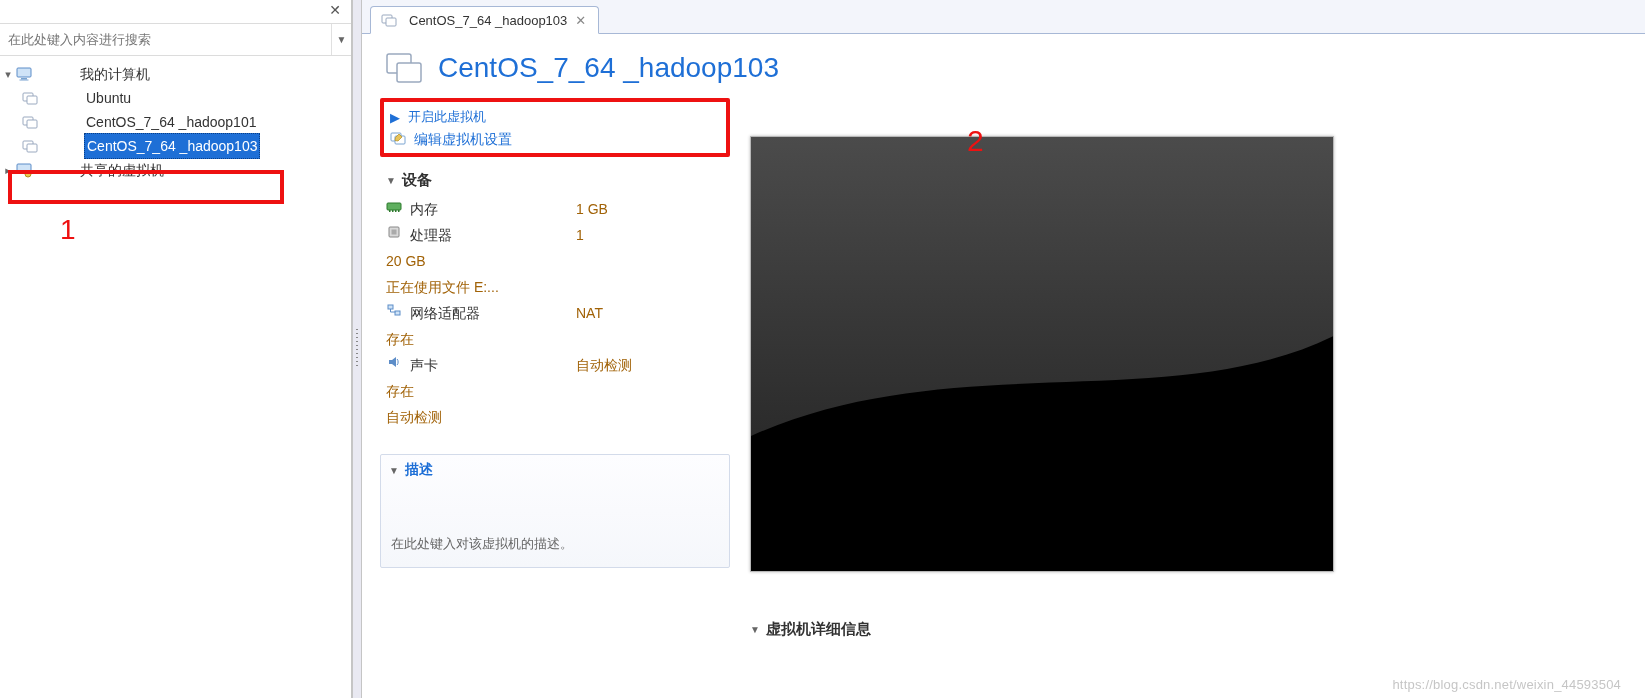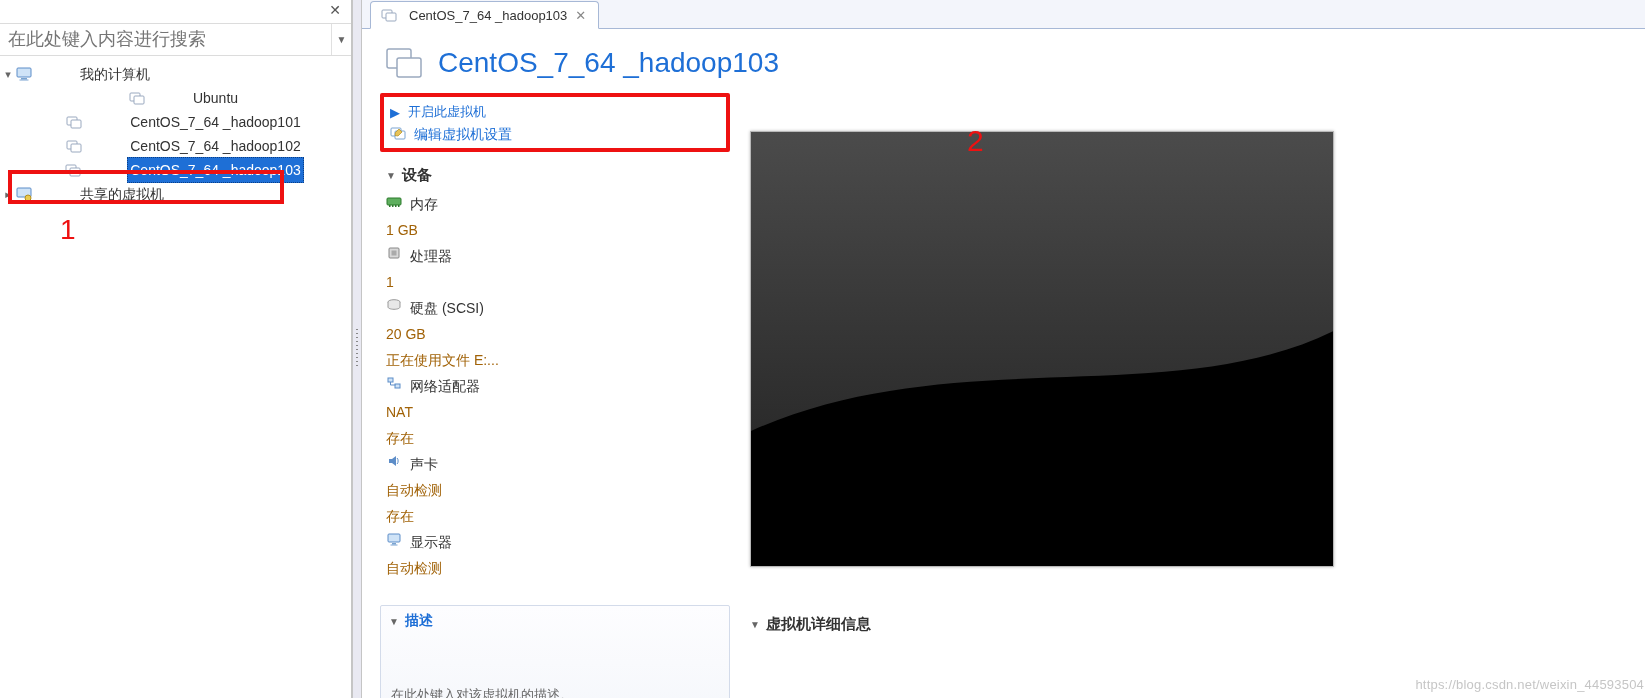--- a/index.html
+++ b/index.html
@@ -44,21 +44,21 @@
     display: flex;
     align-items: center;
     height: 32px;
     border-bottom: 1px solid #dcdcdc;
   }
   .search-input {
     flex: 1;
     border: none;
     outline: none;
     padding: 0 8px;
-    font-size: 18px;
+    font-size: 13px;
     color: #c2410c;
     font-family: inherit;
     background: transparent;
   }
   .search-dd {
     width: 20px;
     text-align: center;
     color: #666;
     border-left: 1px solid #e0e0e0;
     height: 100%;
@@ -75,21 +75,21 @@
   }
   .tree-row {
     display: flex;
     align-items: center;
     padding: 0 4px;
     height: 24px;
     white-space: nowrap;
     position: relative;
   }
   .tree-row.level1 { padding-left: 2px; }
-  .tree-row.level2 { padding-left: 22px; justify-content: center; }
+  .tree-row.level2 { padding-left: 22px; }
   .tree-icon {
     width: 16px; height: 16px;
     margin-right: 6px;
     display: inline-flex;
     align-items: center; justify-content: center;
     flex-shrink: 0;
   }
   .tree-row.selected .label-span {
     background: #1e6fd6;
     color: #fff;
@@ -215,21 +215,20 @@
     color: #333;
     cursor: pointer;
   }
   .device-table {
     font-size: 14px;
     line-height: 26px;
   }
   .device-row {
     display: flex;
     padding: 0 6px;
-    flex-direction: column;
   }
   .device-name {
     display: flex;
     align-items: center;
     gap: 8px;
     width: 190px;
   }
   .device-val {
     flex: 1;
     color: #a16207;
@@ -279,21 +278,21 @@
     align-items: center;
     gap: 6px;
     font-size: 15px;
     font-weight: 700;
     color: #333;
     cursor: pointer;
   }
   
   .watermark {
     position: absolute;
-    right: 1px; bottom: 6px;
+    right: 24px; bottom: 6px;
     font-size: 13px;
     color: rgba(140,140,140,.5);
     letter-spacing: .2px;
     pointer-events: none;
   }
   .chev { font-size: 10px; color: #666; }
   .tree-expander { width:12px; text-align:center; color:#666; font-size:11px; margin-right:2px; }
 </style>
 </head>
 <body>
@@ -333,29 +332,20 @@
       </div>
       <div class="tree-row level2">
         <span class="tree-icon">
           <svg width="16" height="16" viewBox="0 0 16 16">
               <rect x="1" y="3" width="10" height="8" rx="1" fill="#fff" stroke="#9aa9bf"></rect>
               <rect x="5" y="6" width="10" height="8" rx="1" fill="#fff" stroke="#9aa9bf"></rect>
             </svg>
         </span>
         <span class="label-span">CentOS_7_64 _hadoop101</span>
       </div>
-      <div class="tree-row level2">
-        <span class="tree-icon">
-          <svg width="16" height="16" viewBox="0 0 16 16">
-              <rect x="1" y="3" width="10" height="8" rx="1" fill="#fff" stroke="#9aa9bf"></rect>
-              <rect x="5" y="6" width="10" height="8" rx="1" fill="#fff" stroke="#9aa9bf"></rect>
-            </svg>
-        </span>
-        <span class="label-span">CentOS_7_64 _hadoop102</span>
-      </div>
       <div class="tree-row level2 selected">
         <span class="tree-icon">
           <svg width="16" height="16" viewBox="0 0 16 16">
               <rect x="1" y="3" width="10" height="8" rx="1" fill="#fff" stroke="#9aa9bf"></rect>
               <rect x="5" y="6" width="10" height="8" rx="1" fill="#fff" stroke="#9aa9bf"></rect>
             </svg>
         </span>
         <span class="label-span">CentOS_7_64 _hadoop103</span>
       </div>
       <div class="tree-row level1">
@@ -442,27 +432,20 @@
             <div class="device-name">
               <span><svg width="16" height="16" viewBox="0 0 16 16">
                     <rect x="3" y="3" width="10" height="10" rx="1" fill="#d9d9d9" stroke="#888"></rect>
                     <rect x="5.5" y="5.5" width="5" height="5" fill="#aaa"></rect>
                   </svg></span>
               <span>处理器</span>
             </div>
             <div class="device-val">1</div>
           </div>
           <div class="device-row">
-            <div class="device-name">
-              <span><svg width="16" height="16" viewBox="0 0 16 16">
-                    <ellipse cx="8" cy="5" rx="6" ry="2.3" fill="#e8e8e8" stroke="#999"></ellipse>
-                    <path d="M2 5v5c0 1.3 2.7 2.3 6 2.3s6-1 6-2.3V5" fill="#e8e8e8" stroke="#999"></path>
-                  </svg></span>
-              <span>硬盘 (SCSI)</span>
-            </div>
             <div class="device-val">20 GB</div>
           </div>
           <div class="device-row">
             <div class="device-val">正在使用文件 E:...</div>
           </div>
           <div class="device-row">
             <div class="device-name">
               <span><svg width="16" height="16" viewBox="0 0 16 16">
                     <rect x="2" y="3" width="5" height="4" fill="#cfe3f7" stroke="#5d8dc8"></rect>
                     <rect x="9" y="9" width="5" height="4" fill="#cfe3f7" stroke="#5d8dc8"></rect>
@@ -482,28 +465,20 @@
                     <path d="M11 5c1.5 1 1.5 5 0 6" fill="none" stroke="#5d8dc8"></path>
                   </svg></span>
               <span>声卡</span>
             </div>
             <div class="device-val">自动检测</div>
           </div>
           <div class="device-row">
             <div class="device-val">存在</div>
           </div>
           <div class="device-row">
-            <div class="device-name">
-              <span><svg width="16" height="16" viewBox="0 0 16 16">
-                    <rect x="2" y="3" width="12" height="8" rx="1" fill="#cfe3f7" stroke="#5d8dc8"></rect>
-                    <rect x="6" y="12" width="4" height="1.5" fill="#7aa4d1"></rect>
-                    <rect x="4.5" y="13.5" width="7" height="1" fill="#7aa4d1"></rect>
-                  </svg></span>
-              <span>显示器</span>
-            </div>
             <div class="device-val">自动检测</div>
           </div>
         </div>
 
         <div class="desc-box">
           <div class="desc-header">
             <span class="chev">▼</span>
             <span>描述</span>
           </div>
           <div class="desc-body">在此处键入对该虚拟机的描述。</div>

